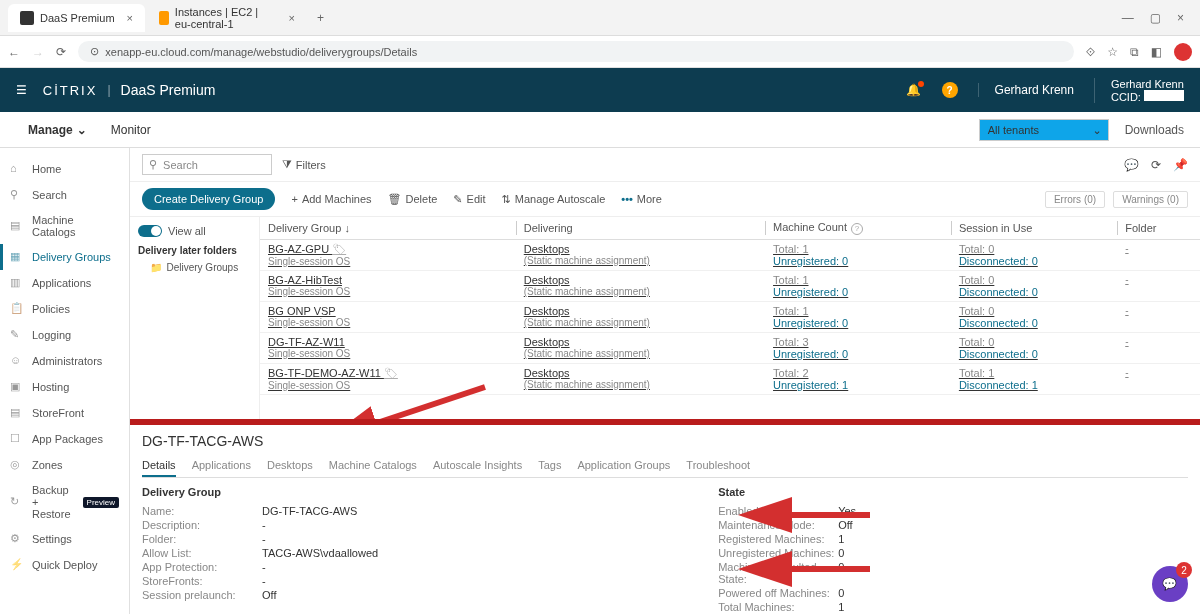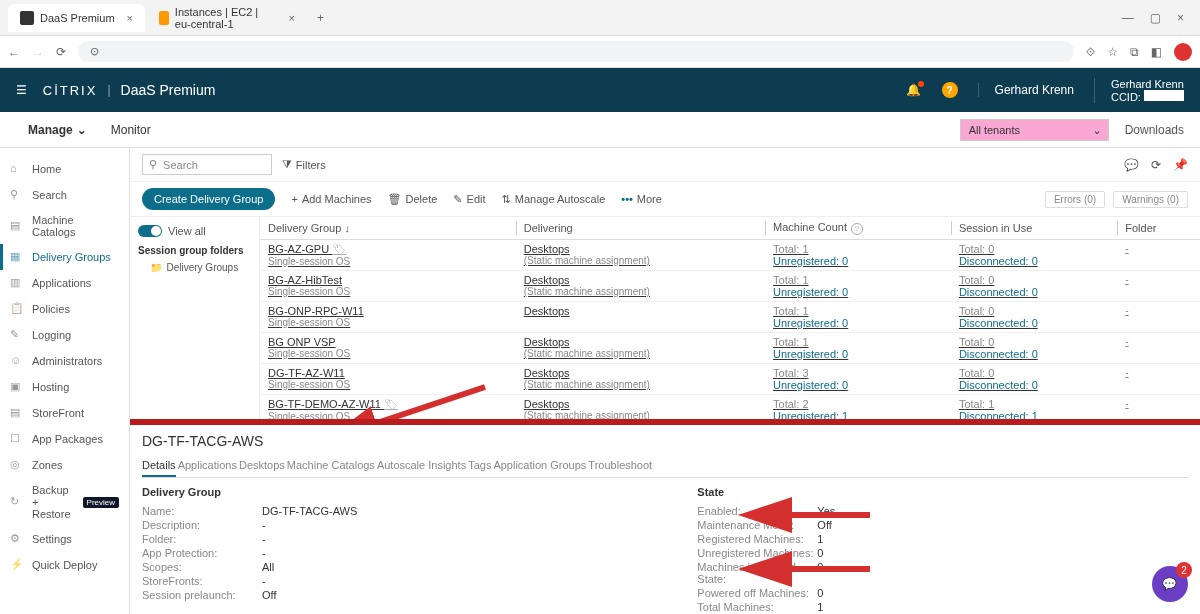--- a/index.html
+++ b/index.html
@@ -32,21 +32,21 @@
 .ccid-box { background: #fff; color: transparent; padding: 0 4px; display: inline-block; width: 40px; height: 11px; }
 .bell-badge { position: relative; }
 .bell-dot { position: absolute; top: -2px; right: -2px; width: 6px; height: 6px; background: #ff4500; border-radius: 50%; }
 .help-circle { width: 16px; height: 16px; background: #ffa500; border-radius: 50%; display: flex; align-items: center; justify-content: center; color: #fff; font-weight: bold; font-size: 10px; }
 
 
 .secondary-bar { height: 36px; background: #fff; border-bottom: 1px solid #ddd; display: flex; align-items: center; padding: 0 16px; }
 .sec-tab { padding: 0 12px; height: 100%; display: flex; align-items: center; font-size: 12px; cursor: pointer; }
 .sec-tab.active { font-weight: bold; }
 .sec-right { margin-left: auto; display: flex; align-items: center; gap: 16px; }
-.tenant-select { border: 1px solid #ccc; padding: 4px 24px 4px 8px; font-size: 11px; background: #f9a8d4; position: relative; width: 149px; }
+.tenant-select { border: 1px solid #ccc; padding: 4px 24px 4px 8px; font-size: 11px; background: #0ea5e9; position: relative; width: 130px; }
 .tenant-select::after { content: '⌄'; position: absolute; right: 6px; }
 .downloads-link { color: #555; font-size: 12px; }
 
 
 .main-area { display: flex; height: calc(614px - 36px - 32px - 44px - 36px); }
 
 
 .left-nav { width: 130px; border-right: 1px solid #e0e0e0; padding: 8px 0; overflow-y: auto; }
 .nav-item { display: flex; align-items: center; gap: 8px; padding: 6px 10px; font-size: 11px; color: #555; cursor: pointer; }
 .nav-item.active { background: #fff; border-left: 3px solid #0d6e8c; color: #0d6e8c; padding-left: 7px; font-weight: 500; }
@@ -86,21 +86,21 @@
 .dg-table th:first-child::before { display: none; }
 .dg-table td { padding: 3px 8px; border-bottom: 1px solid #f0f0f0; vertical-align: top; text-decoration: underline; }
 .dg-name { color: #333; }
 .dg-sub { color: #888; font-size: 10px; }
 .link-val { color: #0d6e8c; }
 .link-val.grey { color: #888; }
 
 
 .details-panel { border-top: 6px solid #b91c1c; padding: 8px 12px; background: #fff; height: 195px; overflow: hidden; position: relative; }
 .details-title { font-size: 14px; margin-bottom: 6px; }
-.details-tabs { display: flex; gap: 2px; border-bottom: 1px solid #ddd; margin-bottom: 8px; }
+.details-tabs { display: flex; gap: 16px; border-bottom: 1px solid #ddd; margin-bottom: 8px; }
 .details-tab { font-size: 11px; padding: 4px 0; color: #888; cursor: pointer; }
 .details-tab.active { color: #333; border-bottom: 2px solid #0d6e8c; }
 .details-cols { display: flex; gap: 60px; font-size: 11px; }
 .details-col { }
 .detail-section-title { font-weight: bold; margin-bottom: 6px; }
 .detail-row { display: flex; padding: 1px 0; }
 .detail-label { color: #888; width: 120px; }
 .detail-value { color: #333; }
 
 
@@ -136,20 +136,21 @@
 </div>
 
 <div class="url-bar">
   <div class="url-nav">
     <span>←</span>
     <span style="opacity:.3;">→</span>
     <span>⟳</span>
   </div>
   <div class="url-input">
     <span>⊙</span>
+    <span>xenapp-eu.cloud.com/manage/webstudio/deliverygroups/Details</span>
   </div>
   <div class="url-icons">
     <span>⟐</span>
     <span>☆</span>
     <span>⧉</span>
     <span>◧</span>
     <span class="url-avatar"></span>
   </div>
 </div>
 
@@ -293,21 +294,21 @@
       </div>
     </div>
 
     <div class="split">
 
       <div class="folder-panel">
         <div class="view-toggle">
           <span class="toggle-switch"></span>
           <span>View all</span>
         </div>
-        <div class="folder-header">Session group folders</div>
+        <div class="folder-header">Delivery later folders</div>
         <div class="folder-item">
             <span>📁</span>
             <span>Delivery Groups</span>
           </div>
       </div>
 
       <div class="table-wrap">
         <table class="dg-table">
           <thead>
             <tr>
@@ -352,39 +353,20 @@
                   <div class="link-val">Unregistered: 0</div>
                 </td>
     <td>
                   <div class="link-val grey">Total: 0</div>
                   <div class="link-val">Disconnected: 0</div>
                 </td>
     <td class="dg-sub">-</td>
               </tr>
               <tr class="dg-row">
     <td>
-                  <div class="dg-name">BG-ONP-RPC-W11</div>
-                  <div class="dg-sub">Single-session OS</div>
-                </td>
-    <td>
-                  <div>Desktops</div>
-                  <div class="dg-sub"></div>
-                </td>
-    <td>
-                  <div class="link-val grey">Total: 1</div>
-                  <div class="link-val">Unregistered: 0</div>
-                </td>
-    <td>
-                  <div class="link-val grey">Total: 0</div>
-                  <div class="link-val">Disconnected: 0</div>
-                </td>
-    <td class="dg-sub">-</td>
-              </tr>
-              <tr class="dg-row">
-    <td>
                   <div class="dg-name">BG ONP VSP</div>
                   <div class="dg-sub">Single-session OS</div>
                 </td>
     <td>
                   <div>Desktops</div>
                   <div class="dg-sub">(Static machine assignment)</div>
                 </td>
     <td>
                   <div class="link-val grey">Total: 1</div>
                   <div class="link-val">Unregistered: 0</div>
@@ -471,26 +453,26 @@
               </div>
               <div class="detail-row">
                 <span class="detail-label">Description:</span>
                 <span class="detail-value">-</span>
               </div>
               <div class="detail-row">
                 <span class="detail-label">Folder:</span>
                 <span class="detail-value">-</span>
               </div>
               <div class="detail-row">
+                <span class="detail-label">Allow List:</span>
+                <span class="detail-value">TACG-AWS\vdaallowed</span>
+              </div>
+              <div class="detail-row">
                 <span class="detail-label">App Protection:</span>
                 <span class="detail-value">-</span>
-              </div>
-              <div class="detail-row">
-                <span class="detail-label">Scopes:</span>
-                <span class="detail-value">All</span>
               </div>
               <div class="detail-row">
                 <span class="detail-label">StoreFronts:</span>
                 <span class="detail-value">-</span>
               </div>
               <div class="detail-row">
                 <span class="detail-label">Session prelaunch:</span>
                 <span class="detail-value">Off</span>
               </div>
             </div>

